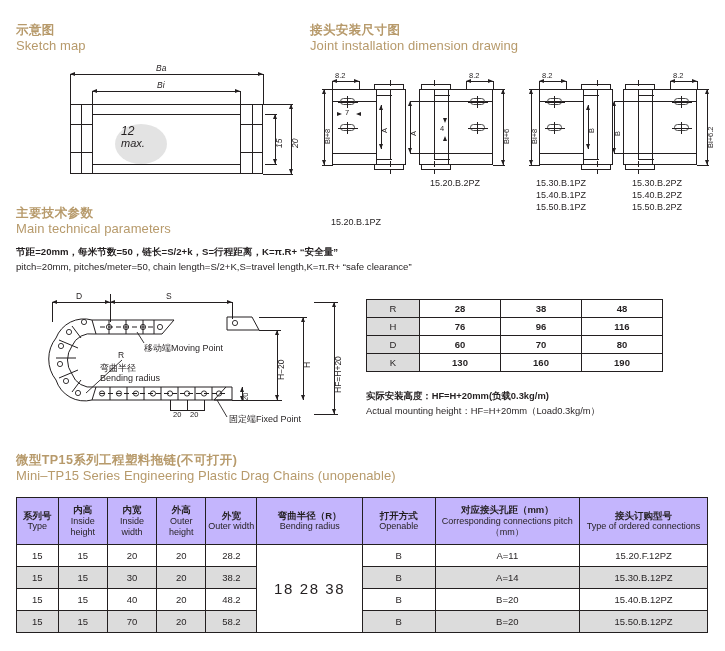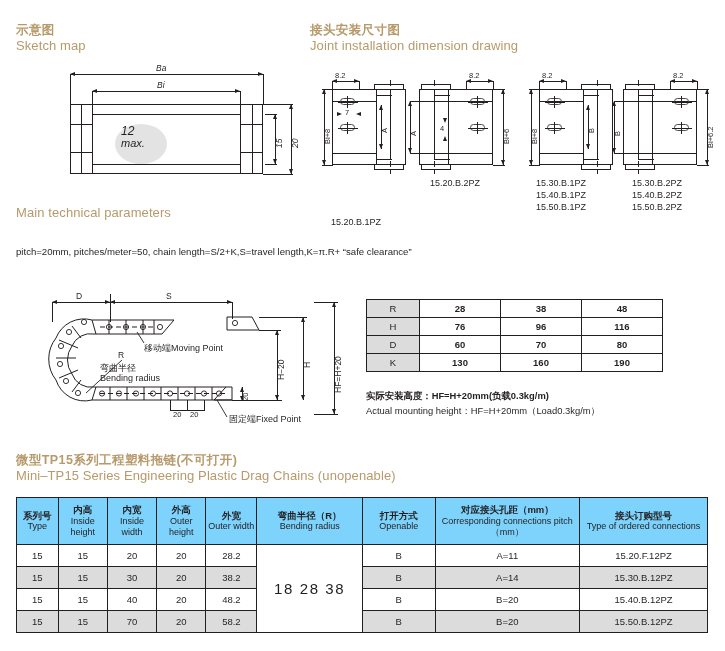--- a/index.html
+++ b/index.html
@@ -47,21 +47,21 @@
   
   table.rhdk{position:absolute;border-collapse:collapse;font-size:9.5px;}
   table.rhdk td{border:1px solid #231f20;text-align:center;height:17px;padding:0;}
   table.rhdk td.lbl{width:52px;background:#dcdcdc;font-weight:normal;}
   table.rhdk td.val{width:80px;background:#ffffff;font-weight:bold;}
 
   
   table.prod{position:absolute;border-collapse:collapse;font-size:9px;
              border:1.6px solid #231f20;}
   table.prod th,table.prod td{border:1px solid #231f20;text-align:center;padding:0 1px;}
-  table.prod thead th{background:#7dd3fc;font-weight:normal;line-height:1.24;height:46px;vertical-align:middle;font-size:9px;}
+  table.prod thead th{background:#c4b5fd;font-weight:normal;line-height:1.24;height:46px;vertical-align:middle;font-size:9px;}
   table.prod thead th .cn{display:block;font-weight:bold;font-size:9.5px;}
   table.prod thead th .en{display:block;font-size:9px;}
   table.prod tbody td{height:21px;background:#ffffff;font-size:9.5px;}
   table.prod tbody tr.alt td{background:#dcdcdc;}
   table.prod td.radius{background:#ffffff !important;font-size:15px;letter-spacing:1.6px;}
 
   .blob{position:absolute;border-radius:50%;background:#d9d9d9;opacity:.75;}
 </style>
 </head>
 <body>
@@ -296,23 +296,25 @@
   <div class="cap-b">15.40.B.1PZ</div>
   <div class="cap-b">15.50.B.1PZ</div>
 </div>
 <div class="abs" style="left:632px;top:178px;line-height:1.32;">
   <div class="cap-b">15.30.B.2PZ</div>
   <div class="cap-b">15.40.B.2PZ</div>
   <div class="cap-b">15.50.B.2PZ</div>
 </div>
 
 <div class="abs heading" style="left:16px;top:205px;">
+  <span class="cn">主要技术参数</span>
   <span class="en">Main technical parameters</span>
 </div>
 <div class="abs" style="left:16px;top:245px;">
+  <div class="techline cn">节距=20mm，每米节数=50，链长=S/2+k，S=行程距离，K=π.R+ “安全量”</div>
   <div class="techline">pitch=20mm, pitches/meter=50, chain length=S/2+K,S=travel length,K=π.R+  “safe clearance”</div>
 </div>
 
 <div class="abs" style="left:14px;top:288px;width:345px;height:148px;">
 
   <div class="ln hln" style="left:38px;top:14px;width:58px;"></div>
   <div class="arwL" style="left:38px;top:11.5px;"></div>
   <div class="arwR" style="left:91px;top:11.5px;"></div>
   <div class="ln vln" style="left:38px;top:14px;height:20px;"></div>
   <div class="ln vln" style="left:96px;top:6px;height:28px;"></div>

